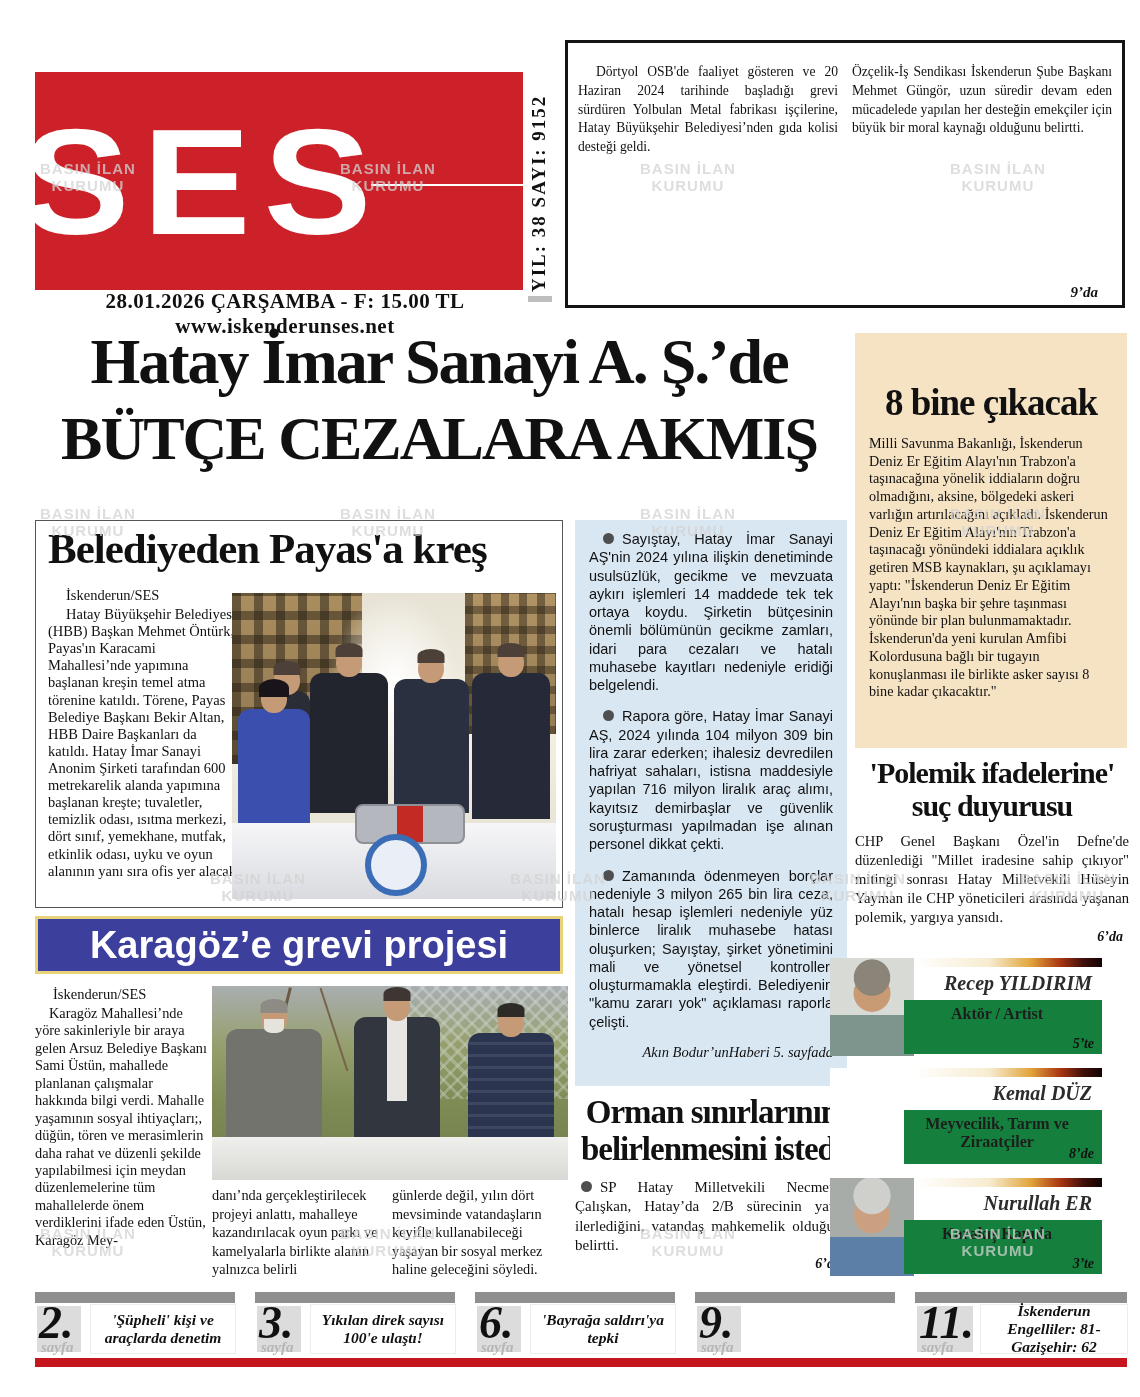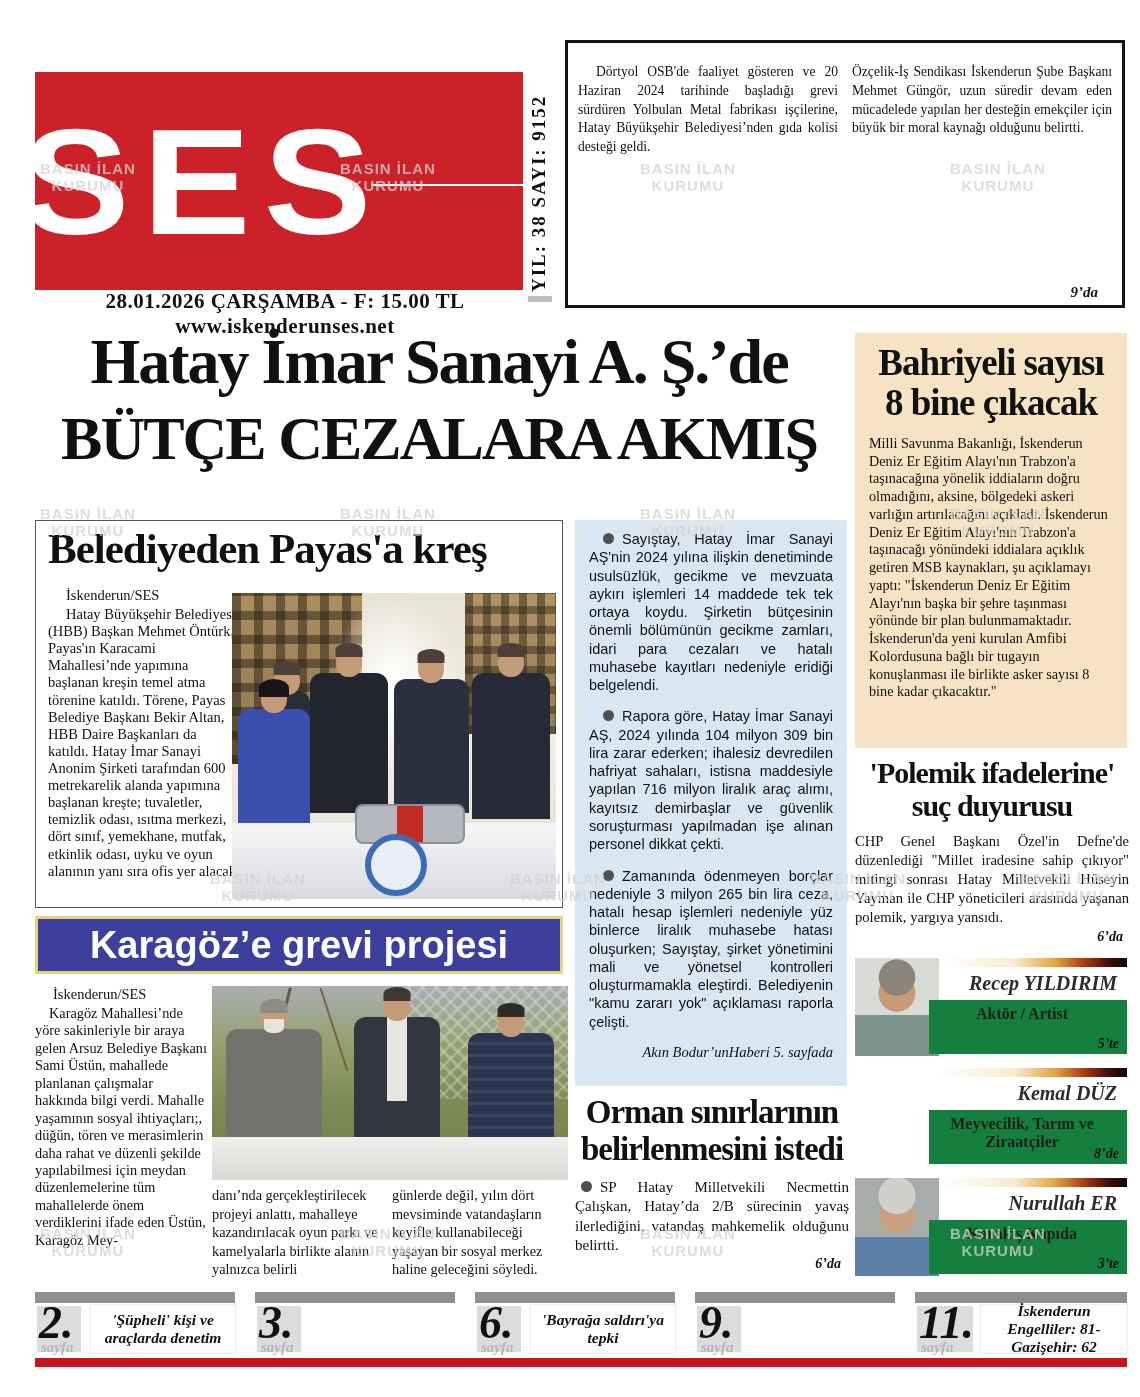--- a/index.html
+++ b/index.html
@@ -137,21 +137,21 @@
   .kg-m2{left:40%;bottom:22%;width:24%;height:62%;} .kg-m2 .body{background:#31363f;}
   .kg-m2 .shirt{position:absolute;left:38%;top:0;width:24%;height:70%;background:#e8e6e2;}
   .kg-m2 .hair{background:#3d3632;}
   .kg-m3{left:72%;bottom:20%;width:24%;height:56%;}
   .kg-m3 .body{background:repeating-linear-gradient(0deg,rgba(255,255,255,.09) 0 3px,transparent 3px 12px),#2b3550;}
   .kg-m3 .hair{background:#2e2a26;}
   .kg-table{position:absolute;left:0;bottom:0;width:100%;height:22%;
             background:linear-gradient(180deg,#efefed,#d8d8d4);}
 
   
-  .card{position:absolute;left:855px;width:272px;height:98px;background:#fff;}
+  .card{position:absolute;left:830px;width:272px;height:98px;background:#fff;}
   .card1{top:958px;} .card2{top:1068px;} .card3{top:1178px;}
   .card-photo{position:absolute;left:0;top:0;width:84px;height:98px;}
   .cphoto1{background:radial-gradient(circle at 50% 20%,#8b8478 0 20%,rgba(0,0,0,0) 21%),
            radial-gradient(circle at 50% 36%,#c89b74 0 24%,rgba(0,0,0,0) 25%),
            linear-gradient(180deg,#d8dad5 0 58%,#7e958d 58% 100%);}
   .cphoto2{background:radial-gradient(circle at 50% 18%,#bdbdb9 0 20%,rgba(0,0,0,0) 21%),
            radial-gradient(circle at 50% 36%,#d5a largecolor 0,rgba(0,0,0,0) 0),
            radial-gradient(circle at 50% 38%,#d2a27c 0 24%,rgba(0,0,0,0) 25%),
            linear-gradient(180deg,#b5512f 0 60%,#2e2a33 60% 100%);}
   .cphoto3{background:radial-gradient(circle at 50% 18%,#cfcfcb 0 20%,rgba(0,0,0,0) 21%),
@@ -265,21 +265,21 @@
     <div class="top-story-ref" data-name="page-reference">9’da</div>
   </section>
 
   <section class="main-headline" data-name="main-headline">
     <span class="l1" data-name="main-headline-line1">Hatay İmar Sanayi A. Ş.’de</span>
     <span class="l2" data-name="main-headline-line2">BÜTÇE CEZALARA AKMIŞ</span>
   </section>
 
   <section class="bahriyeli" data-name="story-bahriyeli">
     <div class="bahriyeli-headline" data-name="story-bahriyeli-headline">
-      <span data-name="headline-line">Bahriyeli sayısı</span><br>
+      <br>
       <span data-name="headline-line">8 bine çıkacak</span>
     </div>
     <div class="bahriyeli-body" data-name="story-bahriyeli-body">Milli Savunma Bakanlığı, İskenderun Deniz Er Eğitim Alayı'nın Trabzon'a taşınacağına yönelik iddiaların doğru olmadığını, aksine, bölgedeki askeri varlığın artırılacağını açıkladı. İskenderun Deniz Er Eğitim Alayı'nın Trabzon'a taşınacağı yönündeki iddialara açıklık getiren MSB kaynakları, şu açıklamayı yaptı: "İskenderun Deniz Er Eğitim Alayı'nın başka bir şehre taşınması yönünde bir plan bulunmamaktadır. İskenderun'da yeni kurulan Amfibi Kolordusuna bağlı bir tugayın konuşlanması ile birlikte asker sayısı 8 bine kadar çıkacaktır."</div>
   </section>
 
   <section class="payas" data-name="story-payas">
     <div class="payas-headline" data-name="story-payas-headline">Belediyeden Payas'a kreş</div>
     <div class="payas-dateline" data-name="story-payas-dateline">İskenderun/SES</div>
     <div class="payas-body" data-name="story-payas-body">Hatay Büyükşehir Belediyesi (HBB) Başkan Mehmet Öntürk, Payas'ın Karacami Mahallesi’nde yapımına başlanan kreşin temel atma törenine katıldı. Törene, Payas Belediye Başkanı Bekir Altan, HBB Daire Başkanları da katıldı. Hatay İmar Sanayi Anonim Şirketi tarafından 600 metrekarelik alanda yapımına başlanan kreşte; tuvaletler, temizlik odası, ısıtma merkezi, dört sınıf, yemekhane, mutfak, etkinlik odası, uyku ve oyun alanının yanı sıra ofis yer alacak.</div>
     <div class="photo-payas" data-name="payas-ceremony-photo">
@@ -410,20 +410,21 @@
     <div class="num-bg" data-name="page-number-background"></div>
     <div class="teaser-num" data-name="teaser-page-number">2.</div>
     <div class="teaser-sayfa" data-name="teaser-page-label">sayfa</div>
     <div class="teaser-text" data-name="teaser-text">'Şüpheli' kişi ve araçlarda denetim</div>
   </div>
   <div class="teaser t2" data-name="bottom-teaser">
     <div class="teaser-bar" data-name="teaser-bar"></div>
     <div class="num-bg" data-name="page-number-background"></div>
     <div class="teaser-num" data-name="teaser-page-number">3.</div>
     <div class="teaser-sayfa" data-name="teaser-page-label">sayfa</div>
+    <div class="teaser-text" data-name="teaser-text">Yıkılan direk sayısı 100'e ulaştı!</div>
   </div>
   <div class="teaser t3" data-name="bottom-teaser">
     <div class="teaser-bar" data-name="teaser-bar"></div>
     <div class="num-bg" data-name="page-number-background"></div>
     <div class="teaser-num" data-name="teaser-page-number">6.</div>
     <div class="teaser-sayfa" data-name="teaser-page-label">sayfa</div>
     <div class="teaser-text" data-name="teaser-text">'Bayrağa saldırı'ya tepki</div>
   </div>
   <div class="teaser t4" data-name="bottom-teaser">
     <div class="teaser-bar" data-name="teaser-bar"></div>

